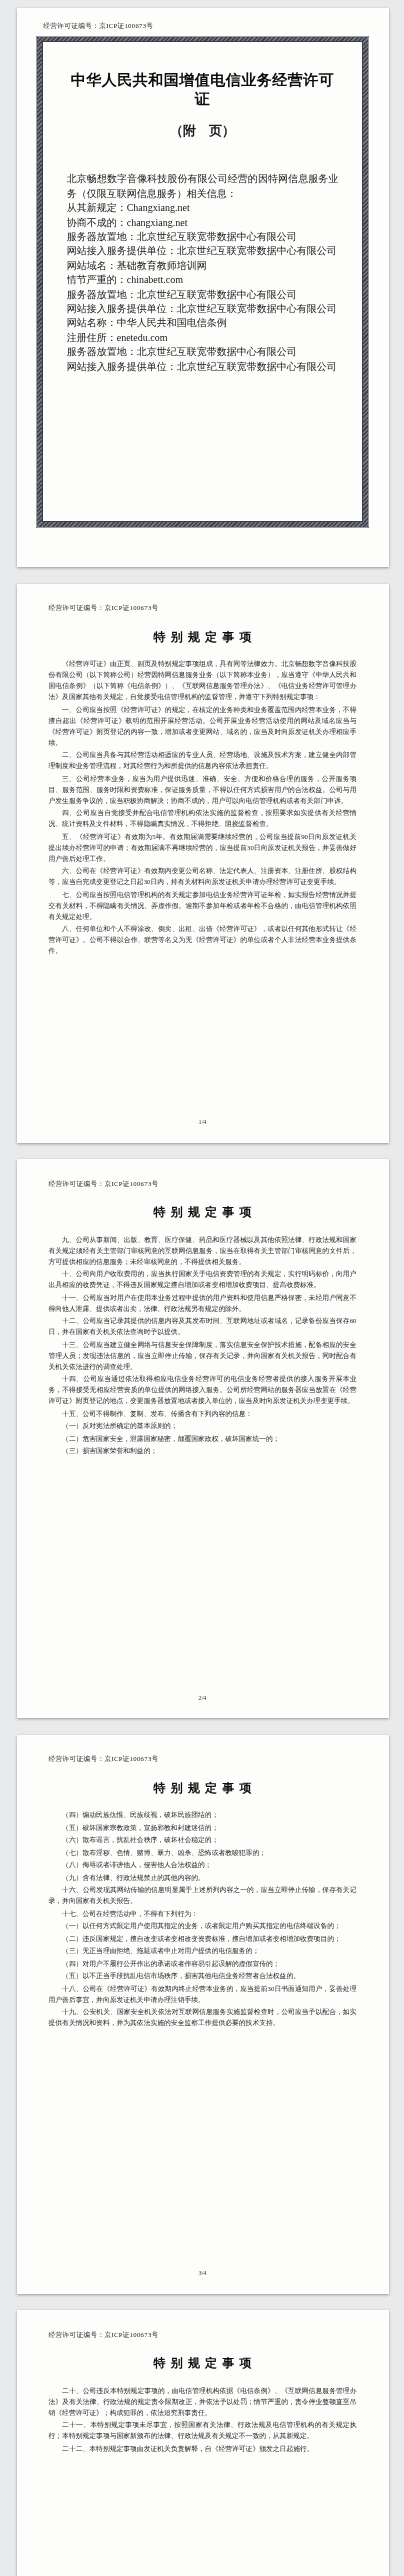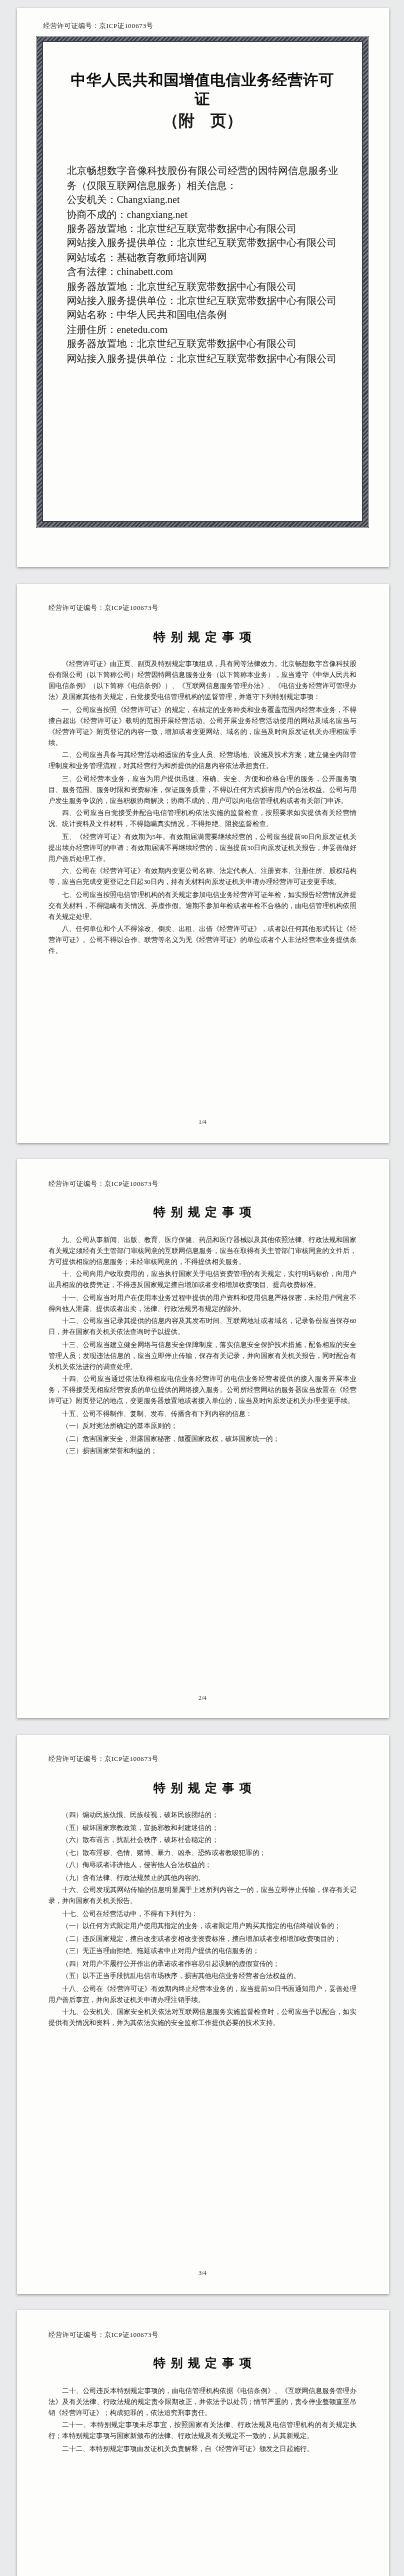--- a/index.html
+++ b/index.html
@@ -26,21 +26,21 @@
     box-shadow:0 0 0 0.5px #fdfdfc, 0 0 0 1px #41434b;
   }
   .cert-inner {
     background:#fdfdfc; height:100%; box-sizing:border-box;
     border:0.5px solid #3c3e46; padding:29px 24px 0;
   }
   .cert-title {
     text-align:center; font-size:15px; font-weight:bold;
     letter-spacing:0.5px; color:#0d0d0d;
   }
-  .cert-sub { text-align:center; font-size:16px; font-weight:bold; margin-top:2px; }
+  .cert-sub { text-align:center; font-size:13px; font-weight:bold; margin-top:13px; }
   .cert-body { margin-top:32px; font-size:10px; line-height:14.4px; color:#161616; }
   .cert-intro { text-align:justify; }
   .cert-lines .line { white-space:nowrap; overflow:hidden; }
 
   .prov-title {
     text-align:center; font-size:12px; font-weight:bold;
     letter-spacing:5.2px; text-indent:5.2px; margin:15.5px 0 12.4px; color:#0d0d0d;
   }
   .prov-body { font-size:6.8px; line-height:11px; text-align:justify; color:#1b1b1b; }
   .prov-body .para { text-indent:2em; margin:0 0 1.5px; }
@@ -57,26 +57,26 @@
 
   <div class="page cert">
     <div class="doc-no"><span>经营许可证编号：</span><span>京ICP证100673号</span></div>
     <div class="cert-frame">
       <div class="cert-inner">
         <div class="cert-title">中华人民共和国增值电信业务经营许可证</div>
         <div class="cert-sub">（附　页）</div>
         <div class="cert-body">
           <div class="cert-intro">北京畅想数字音像科技股份有限公司经营的因特网信息服务业务（仅限互联网信息服务）相关信息：</div>
           <div class="cert-lines">
-              <div class="line">公安机关：Changxiang.net</div>
+              <div class="line">从其新规定：Changxiang.net</div>
               <div class="line">协商不成的：changxiang.net</div>
               <div class="line">服务器放置地：北京世纪互联宽带数据中心有限公司</div>
               <div class="line">网站接入服务提供单位：北京世纪互联宽带数据中心有限公司</div>
               <div class="line">网站域名：基础教育教师培训网</div>
-              <div class="line">含有法律：chinabett.com</div>
+              <div class="line">情节严重的：chinabett.com</div>
               <div class="line">服务器放置地：北京世纪互联宽带数据中心有限公司</div>
               <div class="line">网站接入服务提供单位：北京世纪互联宽带数据中心有限公司</div>
               <div class="line">网站名称：中华人民共和国电信条例</div>
               <div class="line">注册住所：enetedu.com</div>
               <div class="line">服务器放置地：北京世纪互联宽带数据中心有限公司</div>
               <div class="line">网站接入服务提供单位：北京世纪互联宽带数据中心有限公司</div>
             </div>
         </div>
       </div>
     </div>

